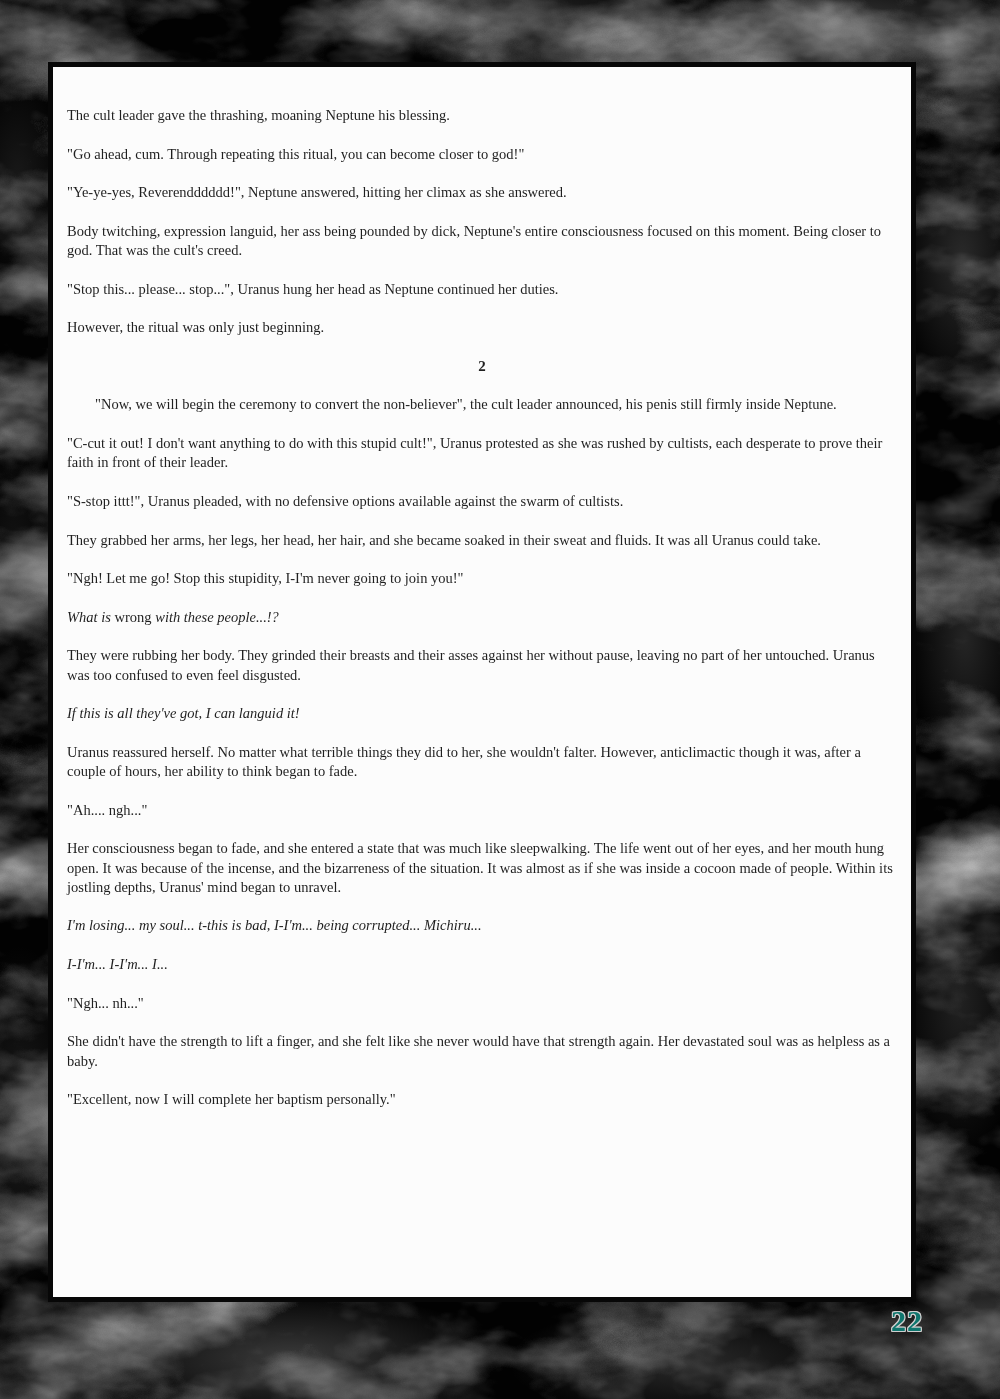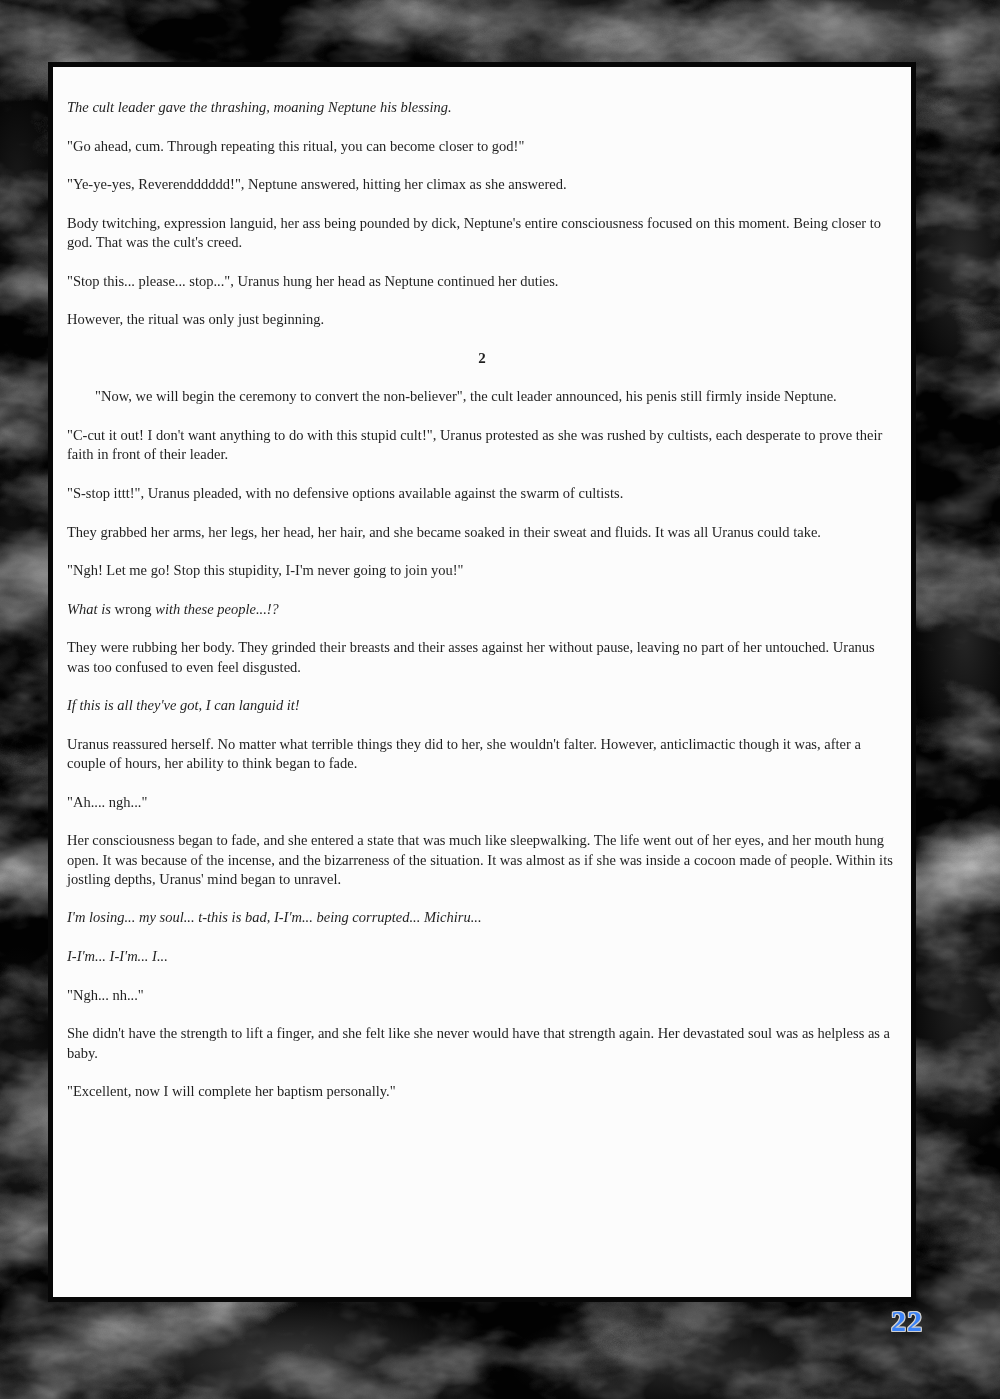--- a/index.html
+++ b/index.html
@@ -50,42 +50,42 @@
     background: #fcfcfc;
     border: 5px solid #070707;
     padding: 23px 14px 0 14px;
     color: #1f1f1f;
     font-size: 14.5px;
     line-height: 19.3px;
   }
   .page p {
     margin: 19.3px 0;
   }
-  .page p:first-child { margin-top: 8px; font-style: italic; }
+  .page p:first-child { margin-top: 16px; }
   .page .it { font-style: italic; }
   .page .indent { text-indent: 28px; }
   .heading {
     margin: 19.3px 0;
     text-align: center;
     font-weight: bold;
     font-size: 15px;
     line-height: 19.3px;
   }
 
   
   .pageno {
     position: absolute;
     top: 1305px;
     right: 77px;
     font-family: "Liberation Serif", serif;
     font-weight: bold;
     font-size: 30px;
     line-height: 32px;
     letter-spacing: 1px;
-    color: #3b82f6;
+    color: #0f766e;
     text-shadow:
       -1px -1px 0 #cfcfcf, 1px -1px 0 #cfcfcf,
       -1px  1px 0 #cfcfcf, 1px  1px 0 #cfcfcf,
        0   -1px 0 #cfcfcf, 0    1px 0 #cfcfcf,
       -1px  0   0 #cfcfcf, 1px  0   0 #cfcfcf;
   }
 </style>
 </head>
 <body>
 

